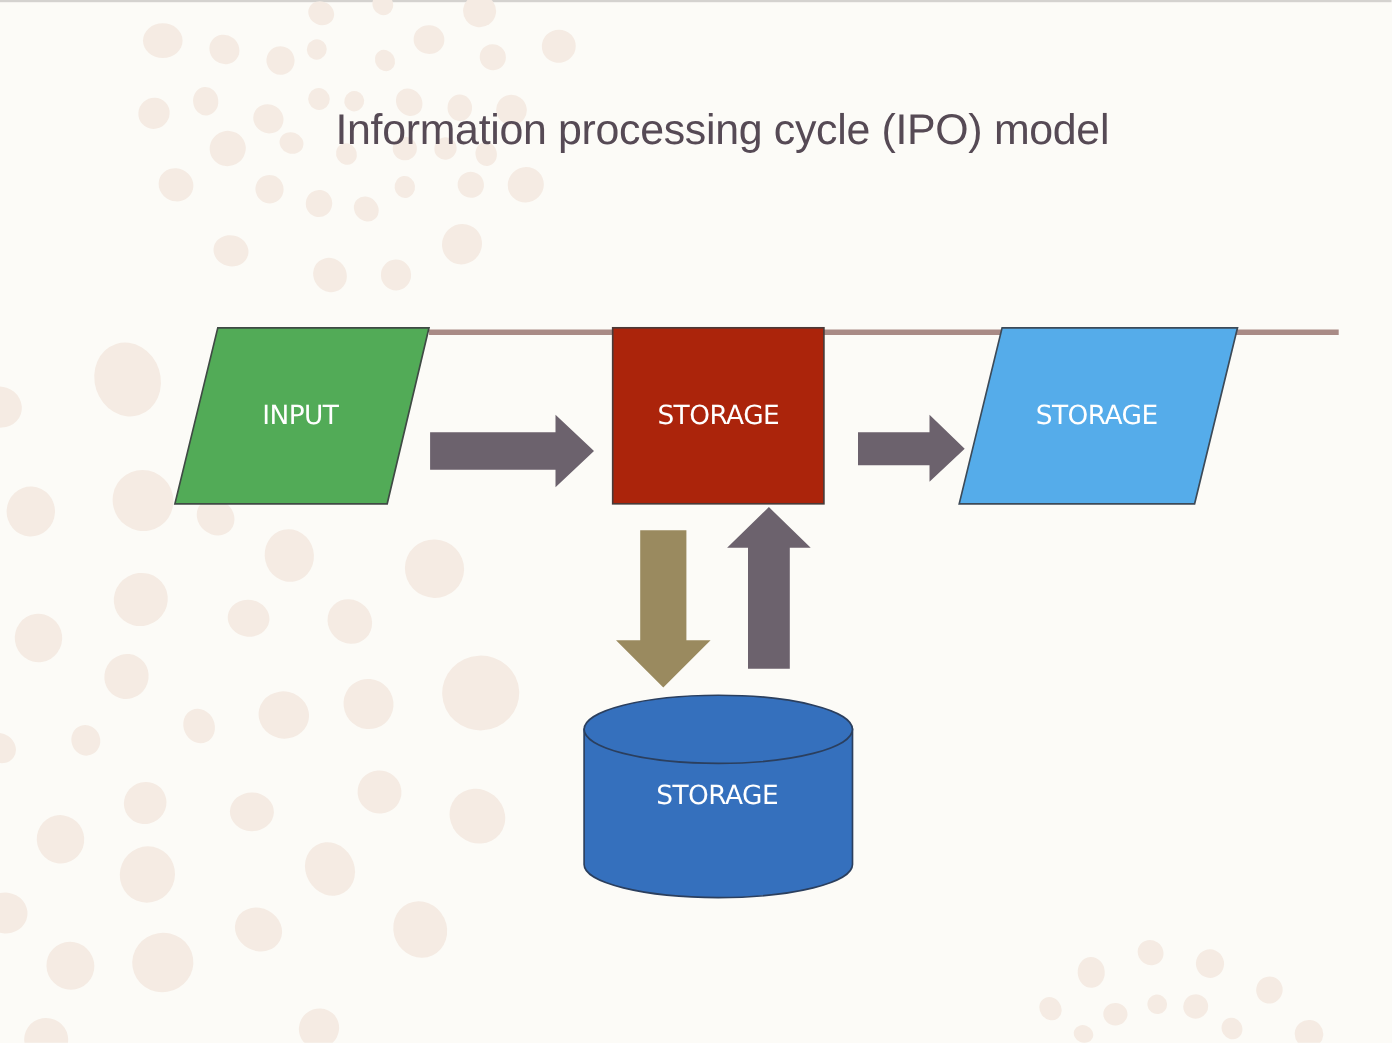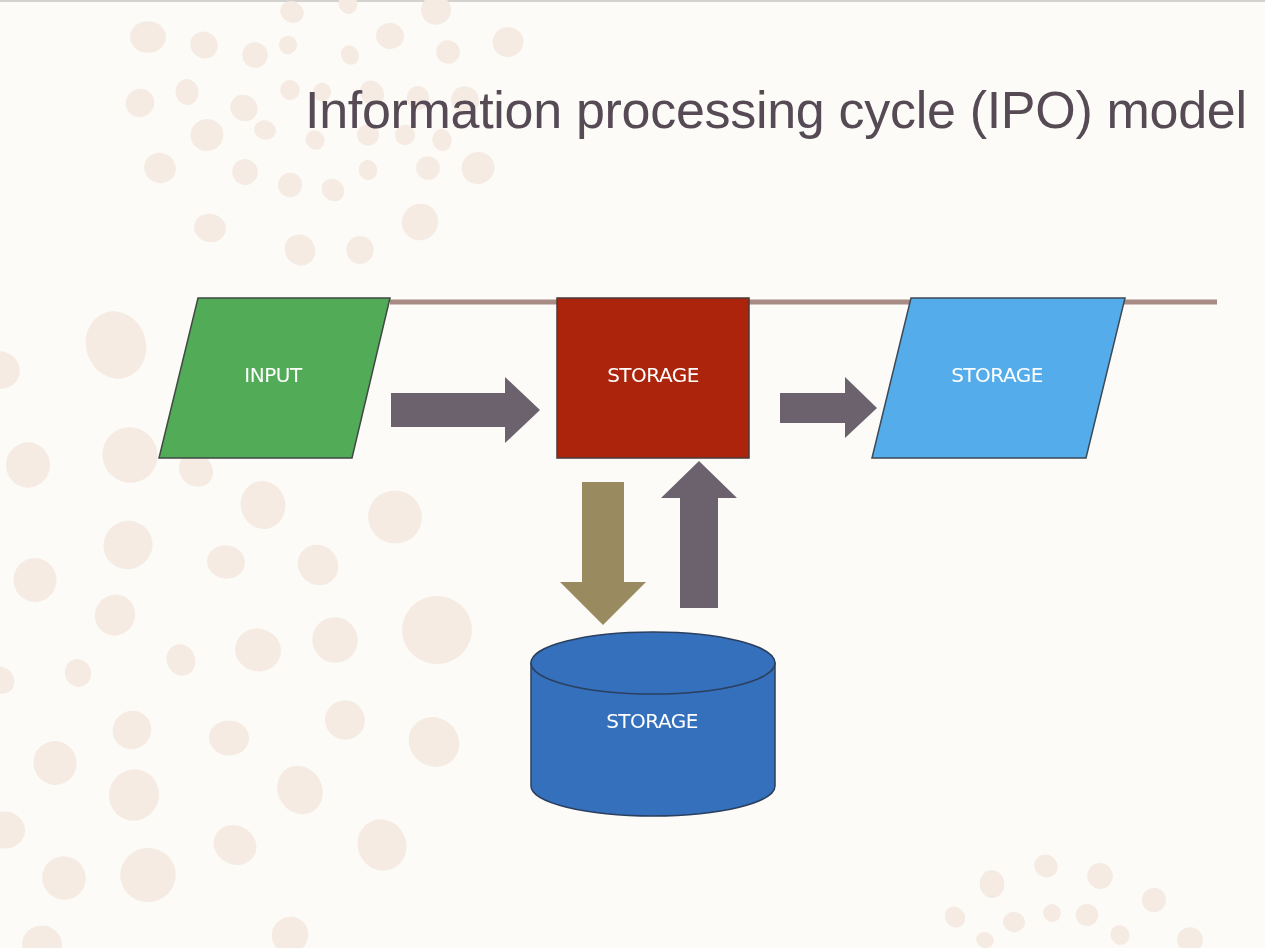--- a/index.html
+++ b/index.html
@@ -5,29 +5,29 @@
     html, body { margin: 0; padding: 0; }
     body {
       width: 1265px; height: 948px; overflow: hidden;
       background: #fcfbf7;
       font-family: "Liberation Sans", sans-serif;
       position: relative;
     }
     .topline { position: absolute; left: 0; top: 0; width: 1265px; height: 2px; background: #d4d2cf; }
     svg#canvas { position: absolute; left: 0; top: 0; }
     .title {
-      position: absolute; left: 305px; top: 80px; width: 800px;
+      position: absolute; left: 305px; top: 97px; width: 800px;
       font-family: "Liberation Sans", sans-serif;
-      font-size: 52px; color: #564a55; letter-spacing: -0.3px;
+      font-size: 39px; color: #564a55; letter-spacing: -0.3px;
       white-space: nowrap;
     }
     .shape-label {
       position: absolute;
       font-family: "DejaVu Sans", sans-serif;
-      font-size: 20px; color: #ffffff;
+      font-size: 24px; color: #ffffff;
       text-align: center; white-space: nowrap;
       transform: translateX(-50%);
       letter-spacing: -0.5px;
     }
   </style>
 </head>
 <body>
 
 <div class="topline"></div>
 

